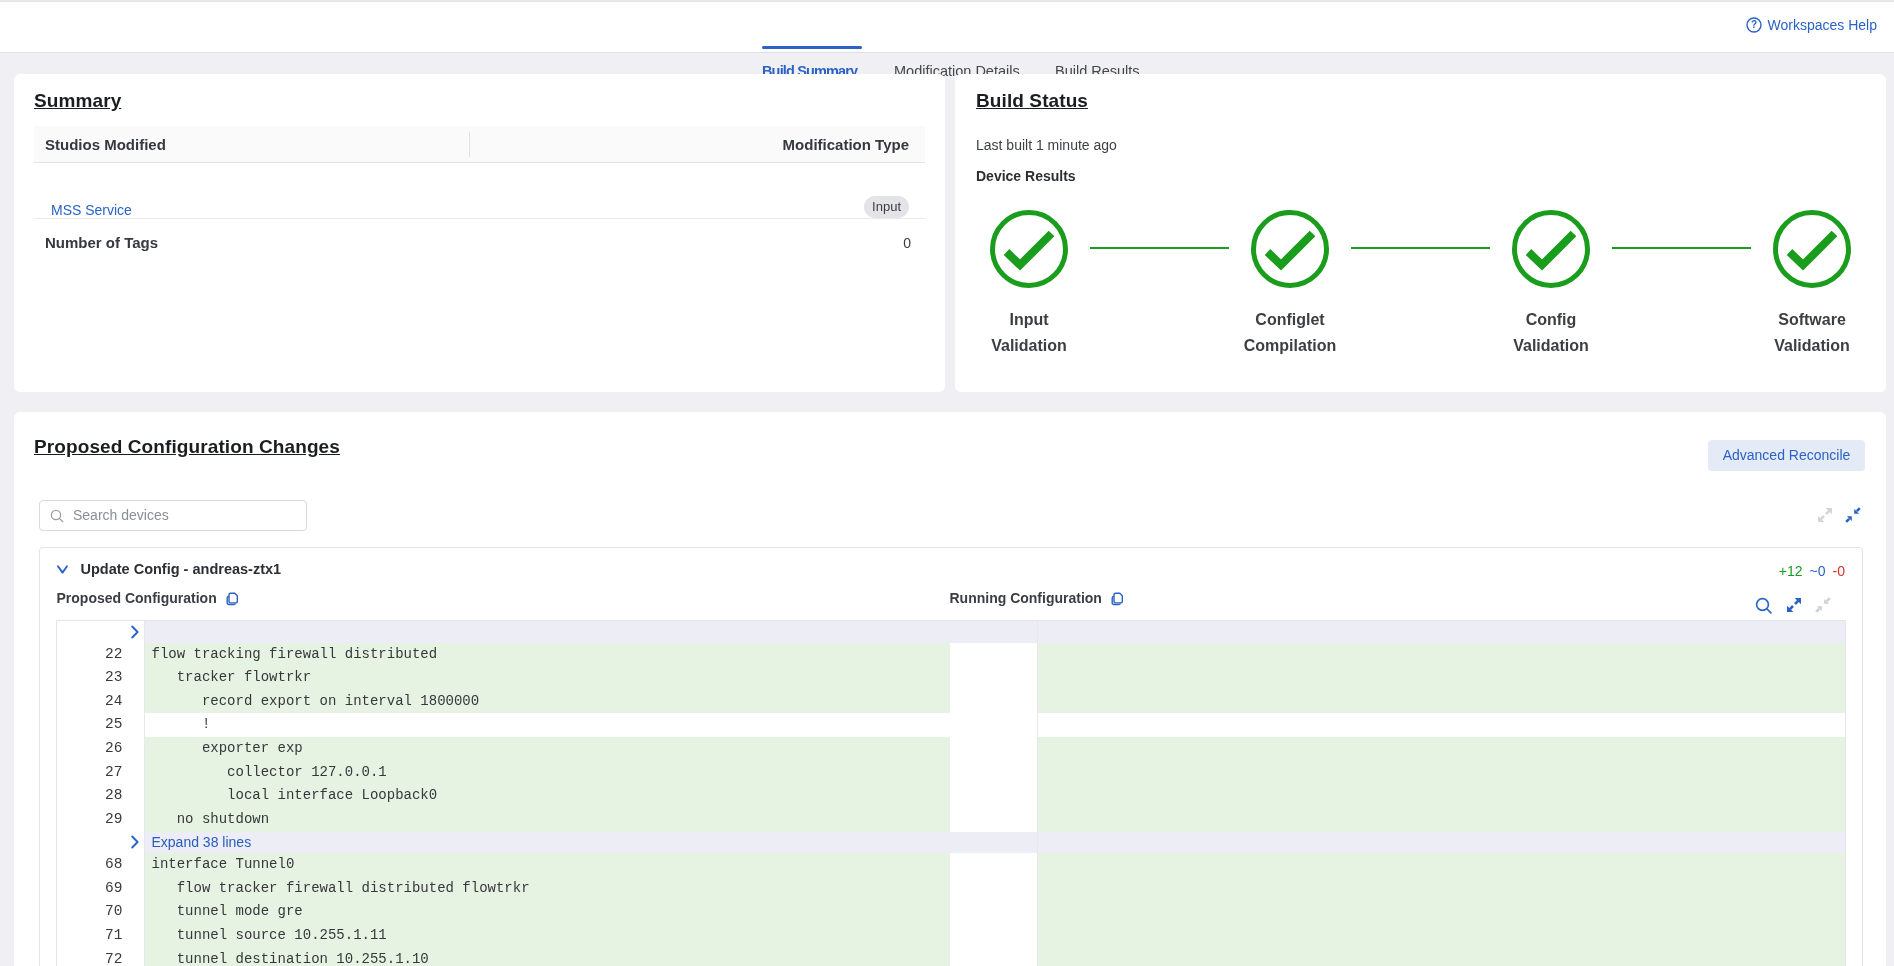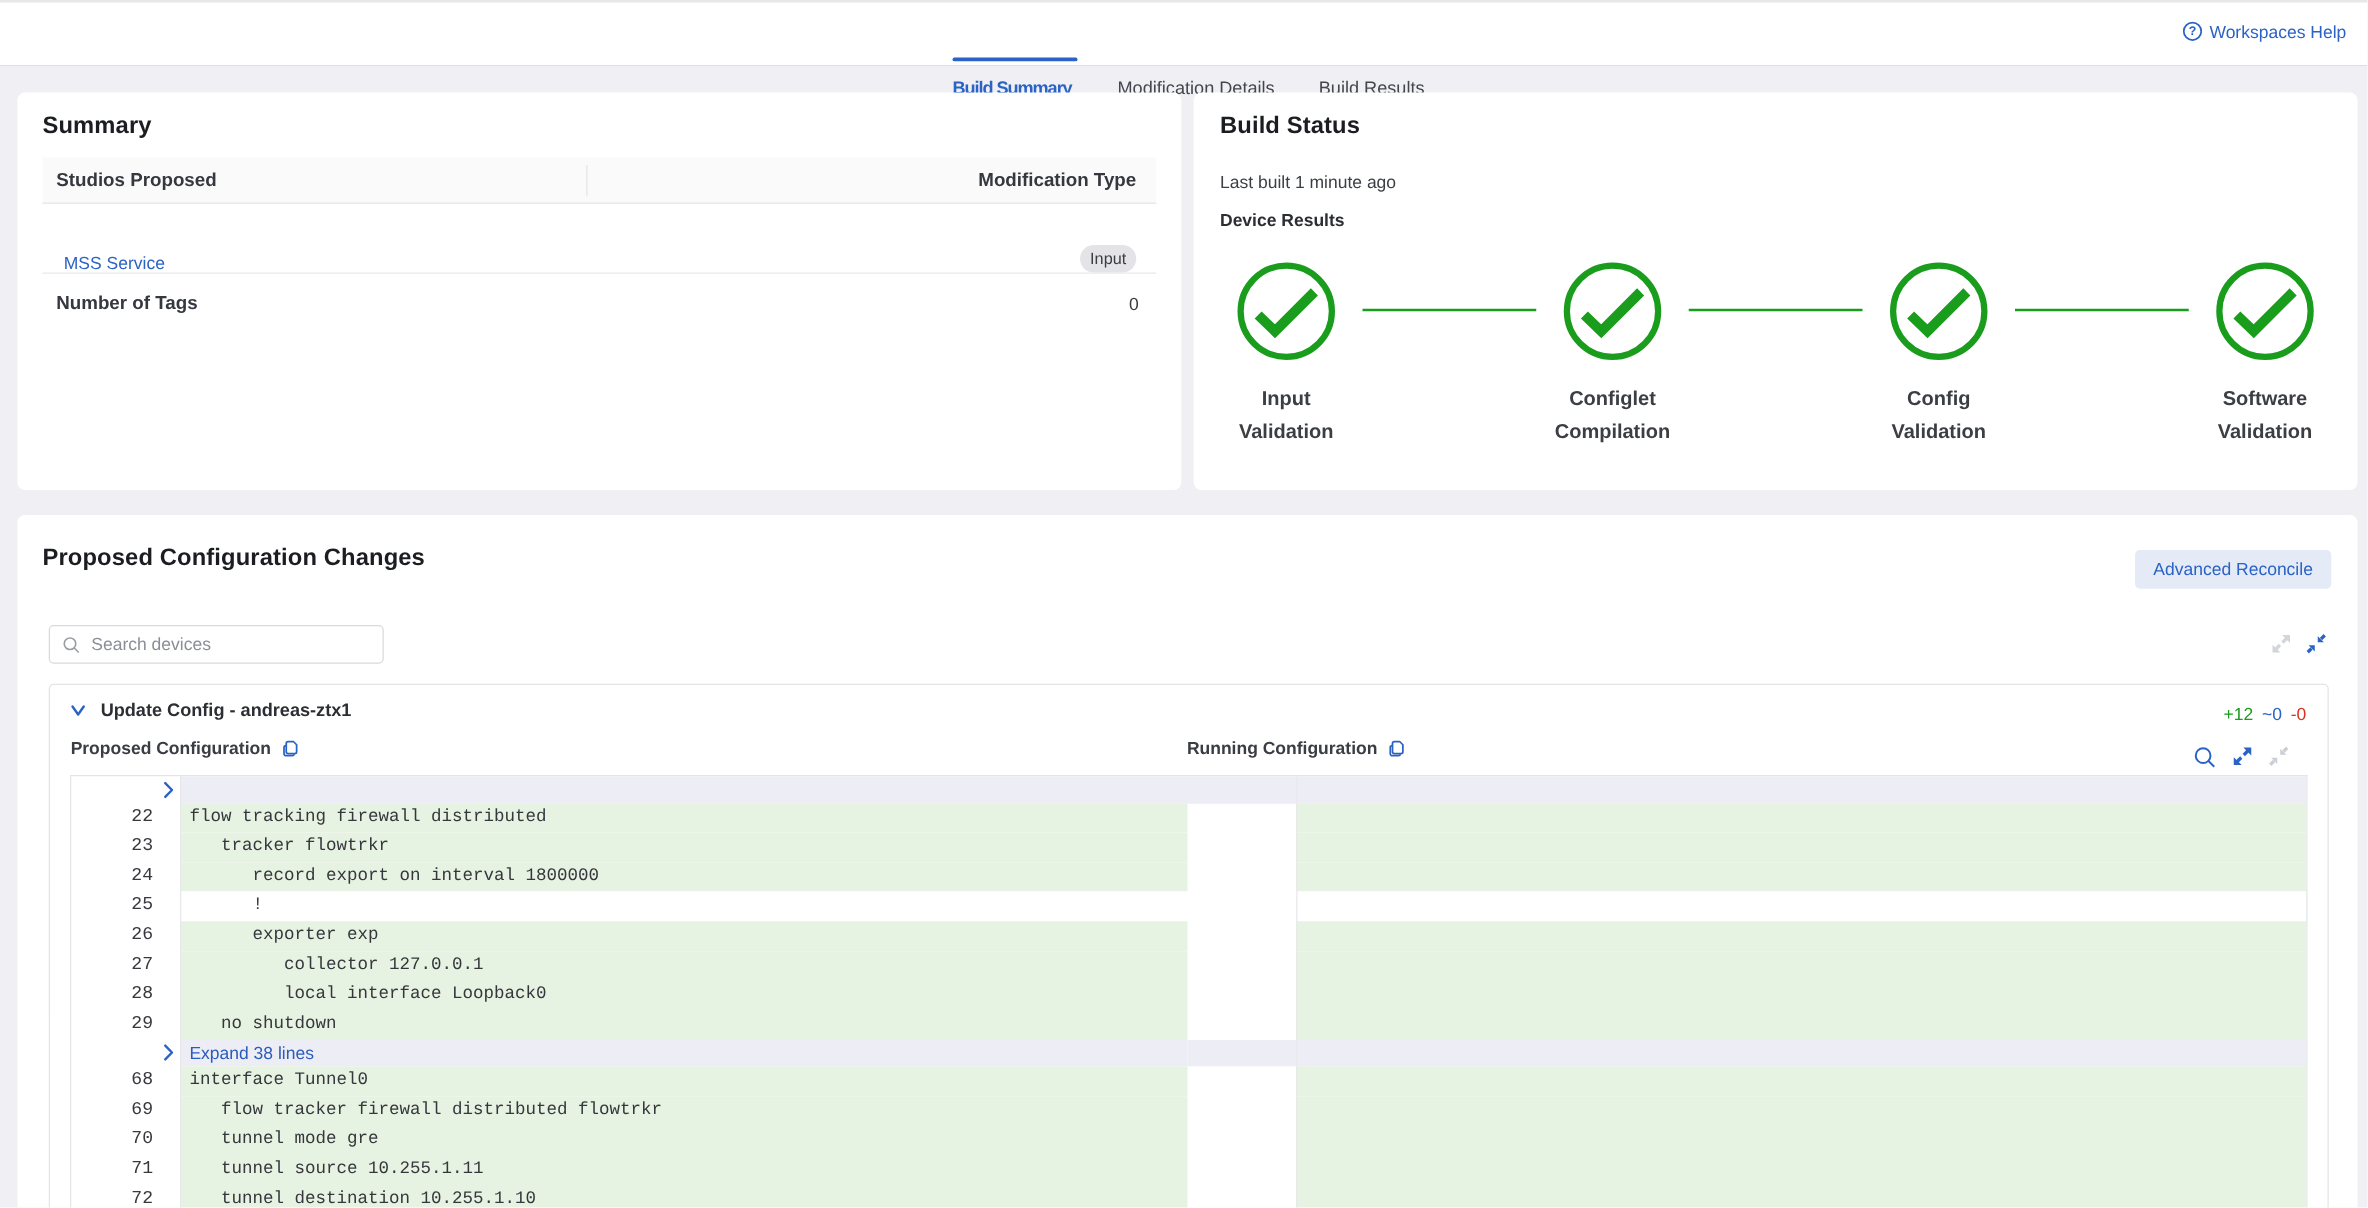--- a/index.html
+++ b/index.html
@@ -13,21 +13,21 @@
   .tab.active { color:#2a62c6; font-weight:700; font-size:14.5px; letter-spacing:-0.85px; }
   .tabline { position:absolute; top:46px; height:3px; background:#2a62c6; border-radius:2px; }
   #wshelp { position:absolute; top:0; height:50px; line-height:50px; right:17px; font-size:14px; color:#2a62c6; }
   #wshelp svg { vertical-align:-3px; margin-right:6px; }
 
   
   .card { position:absolute; background:#fff; border-radius:6px; }
   #card-summary { left:14px; top:74px; width:931px; height:318px; }
   #card-build   { left:955px; top:74px; width:931px; height:318px; }
   #card-bottom  { left:14px; top:412px; width:1872px; height:560px; }
-  .cardtitle { font-size:19px; font-weight:700; color:#1b1d21; letter-spacing:0.1px; }
+  .cardtitle { font-size:19px; font-weight:700; color:#1b1d21; letter-spacing:0.1px;text-decoration:underline; }
 
   
   #sumtable { position:absolute; left:20px; top:52px; width:891px; }
   #sumhead { height:37px; background:#fafafb; border-bottom:1px solid #e4e5e9; display:flex; align-items:center; }
   #sumhead .c1 { width:436px; padding-left:11px; font-size:15px; font-weight:600; color:#35383e; border-right:1px solid #e2e3e8; height:25px; line-height:25px; }
   #sumhead .c2 { flex:1; text-align:right; padding-right:16px; font-size:15px; font-weight:600; color:#35383e; }
   #sumrow1 { height:55.5px; padding-top:3px; border-bottom:1px solid #e9eaee; display:flex; align-items:flex-end; }
   #sumrow1 a { margin-left:17px; font-size:14px; color:#2a62c6; text-decoration:none; }
   .pill { margin-left:auto; margin-right:16px; background:#e4e4e8; border-radius:11px; height:22px; line-height:22px; padding:0 8px; font-size:13px; color:#3a3d42; }
   #sumrow2 { height:48px; display:flex; align-items:center;text-align:right; }
@@ -91,21 +91,21 @@
 <div class="tab" style="left:1055px;">Build Results</div>
 <div id="wshelp"><svg width="16" height="16" viewBox="0 0 16 16">
       <circle cx="8" cy="8" r="7" fill="none" stroke="#2a62c6" stroke-width="1.4"></circle>
       <text x="8" y="11.4" text-anchor="middle" font-size="10" font-weight="700" fill="#2a62c6">?</text>
     </svg>Workspaces Help</div>
 
 <div class="card" id="card-summary">
   <div class="cardtitle" style="position:absolute; left:20px; top:16px;">Summary</div>
   <div id="sumtable">
     <div id="sumhead">
-        <div class="c1">Studios Proposed</div>
+        <div class="c1">Studios Modified</div>
         <div class="c2">Modification Type</div>
       </div>
     <div id="sumrow1">
         <a href="#">MSS Service</a>
         <span class="pill">Input</span>
       </div>
     <div id="sumrow2">
         <span class="lbl">Number of Tags</span>
         <span class="val">0</span>
       </div>

